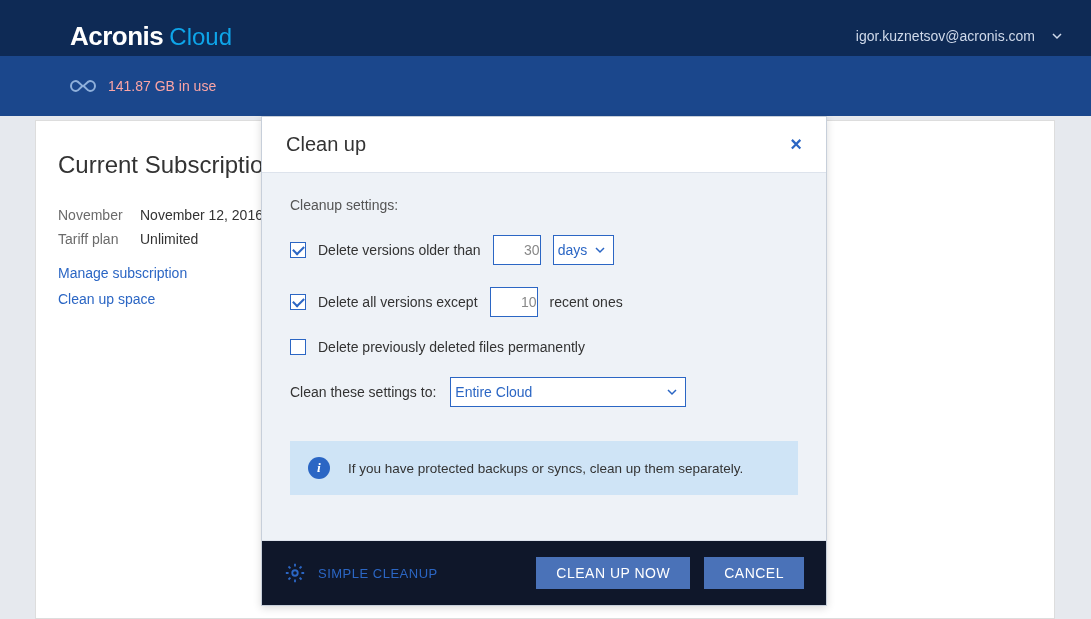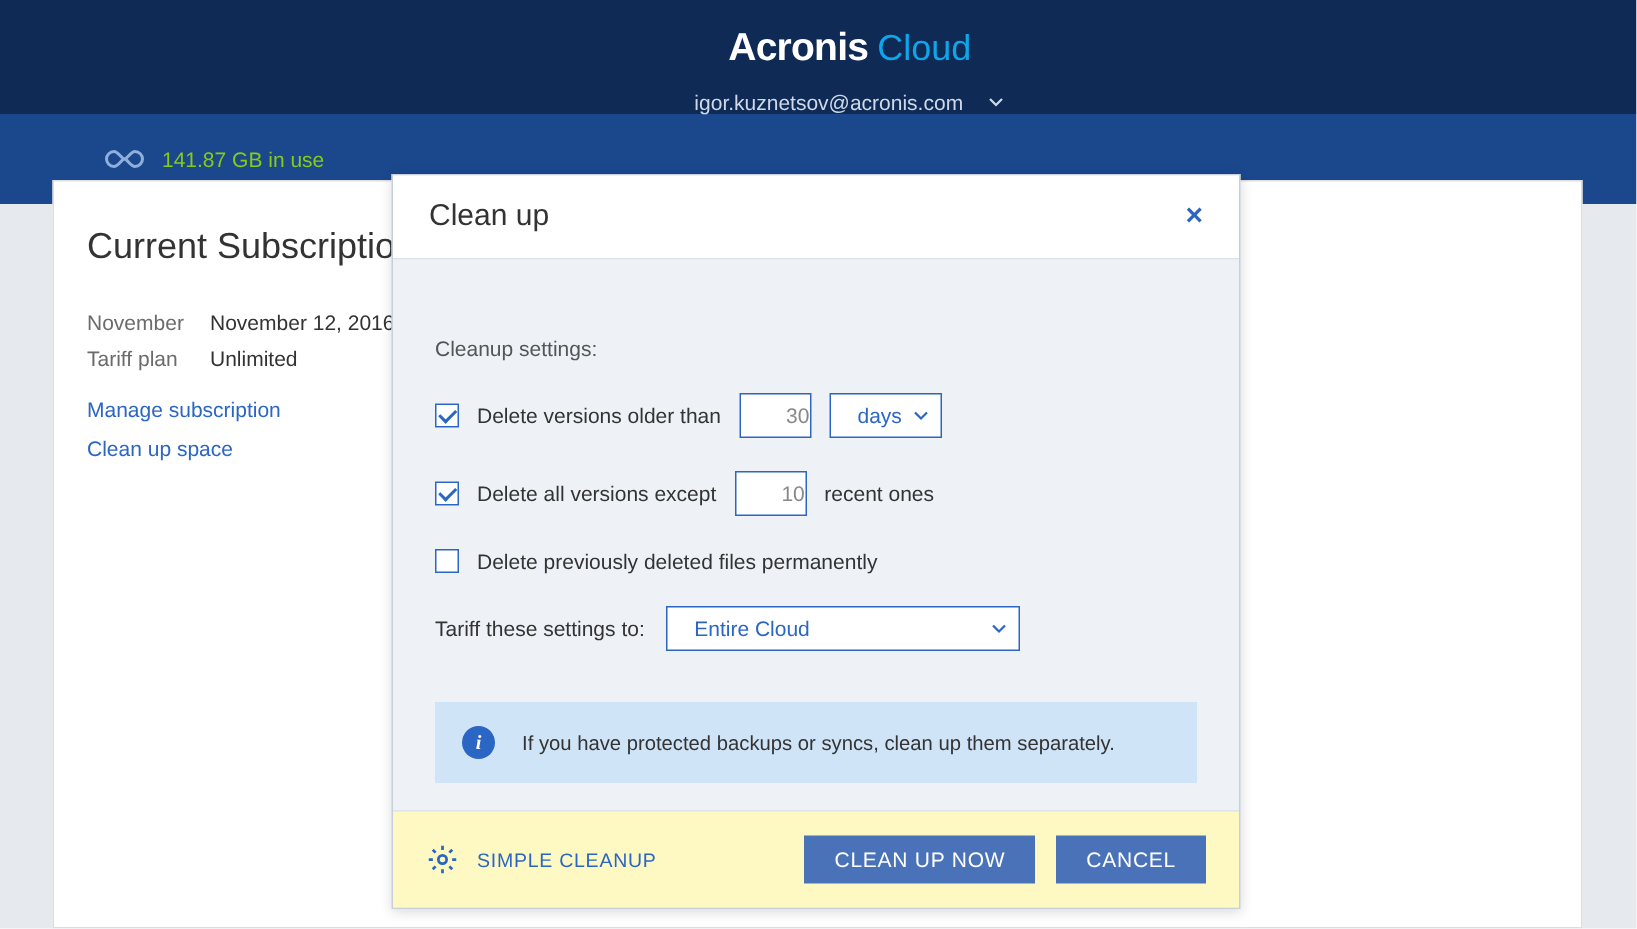--- a/index.html
+++ b/index.html
@@ -6,45 +6,44 @@
   body {
     font-family: Arial, Helvetica, sans-serif;
     background: #e6e9ee;
     width: 1091px;
     height: 619px;
     overflow: hidden;
     position: relative;
   }
   .topbar {
     background: #0e2a55;
-    height: 76px;
+    height: 56px;
     display: flex;
     align-items: center;
     padding: 16px 28px 0 70px;
     justify-content: space-between;
-    flex-direction: column;
   }
   .logo { display: flex; align-items: baseline; gap: 6px; }
   .logo-main { color: #fff; font-size: 26px; font-weight: bold; letter-spacing: -0.5px; }
   .logo-sub { color: #0ea5e9; font-size: 24px; font-weight: 300; }
   .user-area { display: flex; align-items: center; gap: 16px; color: #cfd9ea; font-size: 14px; cursor: pointer;}
   .chevron-d { width:12px; height:12px; }
 
   .navbar {
     background: #1b478c;
     height: 60px;
     display: flex;
     align-items: center;
     padding: 0 52px 0 70px;
     justify-content: space-between;
   }
   .nav-left { display:flex; align-items:center; gap: 40px; }
   .nav-item { display:flex; align-items:center; gap:12px; color:#8fb0db; font-size:14px; letter-spacing:1px; cursor:pointer; }
   .nav-item.active { color:#fff; }
-  .nav-right { display:flex; align-items:center; gap:12px; color:#84cc16; font-size:14px; }
+  .nav-right { display:flex; align-items:center; gap:12px; color:#fca5a5; font-size:14px; }
 
   .content-card {
     position:absolute;
     top:120px;
     left:35px;
     width:1020px;
     height:499px;
     background:#fff;
     border:1px solid #ddd;
     padding:30px 22px;
@@ -69,48 +68,48 @@
   .modal-header {
     background:#fff;
     border-bottom:1px solid #dde3ec;
     padding:16px 24px;
     display:flex;
     justify-content:space-between;
   }
   .modal-title { font-size:20px; color:#333; font-weight:400;}
   .modal-close { color:#2b66c4; font-size:20px; cursor:pointer; font-weight:bold;}
   .modal-body { padding: 24px 28px 0 28px; color:#333; font-size:14px; }
-  .settings-label { margin-bottom:22px; color:#555;margin-top:27px;}
+  .settings-label { margin-bottom:22px; color:#555;}
   .opt-row { display:flex; align-items:center; gap:12px; margin-bottom:22px;}
   .chk {
     width:16px; height:16px; border:1px solid #2b66c4; background:#fff; display:inline-flex; align-items:center; justify-content:center; cursor:pointer;
   }
   .chk.checked::after{ content:""; width:9px; height:5px; border-left:2px solid #2b66c4; border-bottom:2px solid #2b66c4; transform:rotate(-45deg) translate(1px,-1px);}
   .num-input { width:48px; height:30px; border:1px solid #2b66c4; text-align:right; color:#888; font-size:14px; background:#fff;}
   .sel {
-    height:30px; border:1px solid #2b66c4; background:#fff; color:#2b66c4; padding:0 26px 0 18px; font-size:14px; position:relative; display:inline-flex; align-items:center; cursor:pointer;
+    height:30px; border:1px solid #2b66c4; background:#fff; color:#2b66c4; padding:0 26px 0 4px; font-size:14px; position:relative; display:inline-flex; align-items:center; cursor:pointer;
   }
   .sel .car { position:absolute; right:8px; top:50%; transform:translateY(-50%); }
   .apply-row { display:flex; align-items:center; gap:14px; margin-top:12px;}
   .apply-sel { width:236px; justify-content:flex-start;}
 
   .info-banner {
     margin:34px 0 0 0;
     background:#cfe4f6;
     padding:16px 18px;
     display:flex; align-items:center; gap:18px;
     font-size:13.5px; color:#333;
   }
   .info-ico { width:22px; height:22px; border-radius:50%; background:#2b66c4; color:#fff; display:flex; align-items:center; justify-content:center; font-style:italic; font-family:Georgia, serif; font-weight:bold;}
 
   .modal-footer {
     border-top:1px solid #dde3ec;
     padding:16px 22px;
     display:flex; align-items:center; justify-content:space-between;
-    background:#fef9c3;
+    background:#0f172a;
     position:absolute; bottom:0; left:0; right:0;
   }
   .footer-left { display:flex; align-items:center; gap:12px; color:#2b66c4; font-size:13px; letter-spacing:0.5px; cursor:pointer;}
   .gear { width:22px; height:22px; color:#2b66c4;}
   .footer-right { display:flex; gap:14px;}
   .btn {
     background:#4a72b8; color:#fff; border:none; padding:8px 20px; font-size:14px; letter-spacing:0.5px; cursor:pointer;
   }
 </style>
 </head>
@@ -180,21 +179,21 @@
       <input class="num-input" value="10" style="">
       <span>recent ones</span>
     </div>
 
     <div class="opt-row">
       <span class="chk"></span>
       <span>Delete previously deleted files permanently</span>
     </div>
 
     <div class="apply-row">
-      <span>Tariff these settings to:</span>
+      <span>Clean these settings to:</span>
       <span class="sel apply-sel">
         <span>Entire Cloud</span>
         <svg class="car" width="10" height="10" viewBox="0 0 10 10">
             <path d="M1 3l4 4 4-4" stroke="#2b66c4" stroke-width="1.5" fill="none"></path>
           </svg>
       </span>
     </div>
 
     <div class="info-banner">
       <span class="info-ico">i</span>

